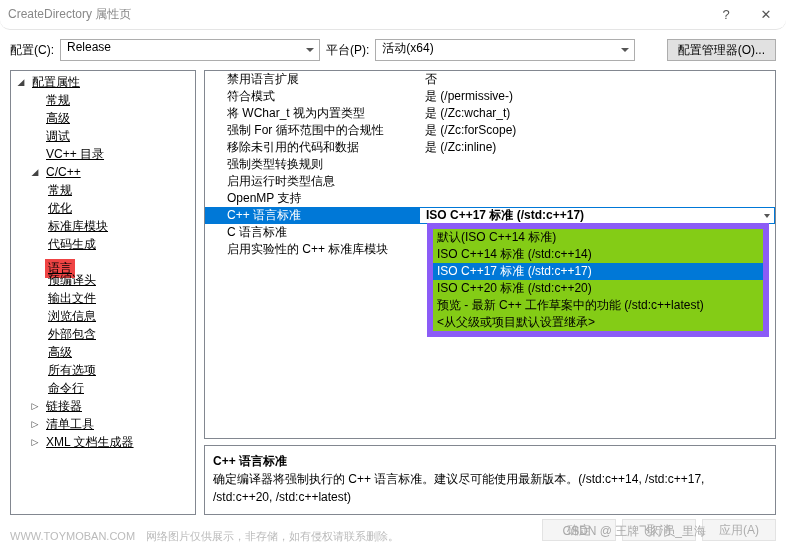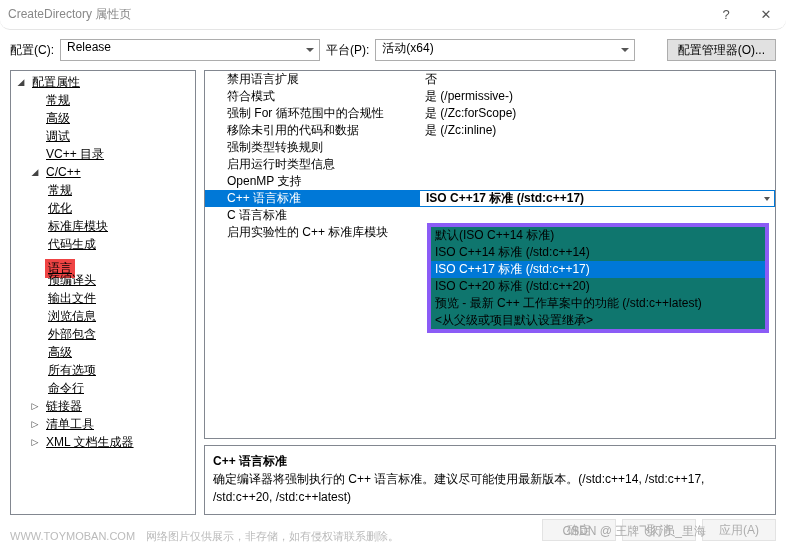--- a/index.html
+++ b/index.html
@@ -166,22 +166,22 @@
       border-left: 3px solid transparent;
       border-right: 3px solid transparent;
       border-top: 4px solid #555;
     }
     
     .dropdown {
       position: absolute;
       left: 222px;
       top: 152px;
       right: 6px;
-      border: 4px solid #8b5cf6;
-      background: #0f766e;
+      border: 6px solid #8b5cf6;
+      background: #84cc16;
       z-index: 10;
     }
     .dropdown-item {
       height: 17px;
       font-size: 12px;
       padding-left: 4px;
       display: flex;
       align-items: center;
     }
     .dropdown-item.highlighted {
@@ -336,20 +336,24 @@
     <div class="prop-grid">
       <div class="prop-row">
         <div class="prop-name">禁用语言扩展</div>
         <div class="prop-value">否</div>
       </div>
       <div class="prop-row">
         <div class="prop-name">符合模式</div>
         <div class="prop-value">是 (/permissive-)</div>
       </div>
       <div class="prop-row">
+        <div class="prop-name">将 WChar_t 视为内置类型</div>
+        <div class="prop-value">是 (/Zc:wchar_t)</div>
+      </div>
+      <div class="prop-row">
         <div class="prop-name">强制 For 循环范围中的合规性</div>
         <div class="prop-value">是 (/Zc:forScope)</div>
       </div>
       <div class="prop-row">
         <div class="prop-name">移除未引用的代码和数据</div>
         <div class="prop-value">是 (/Zc:inline)</div>
       </div>
       <div class="prop-row">
         <div class="prop-name">强制类型转换规则</div>
         <div class="prop-value"></div>

